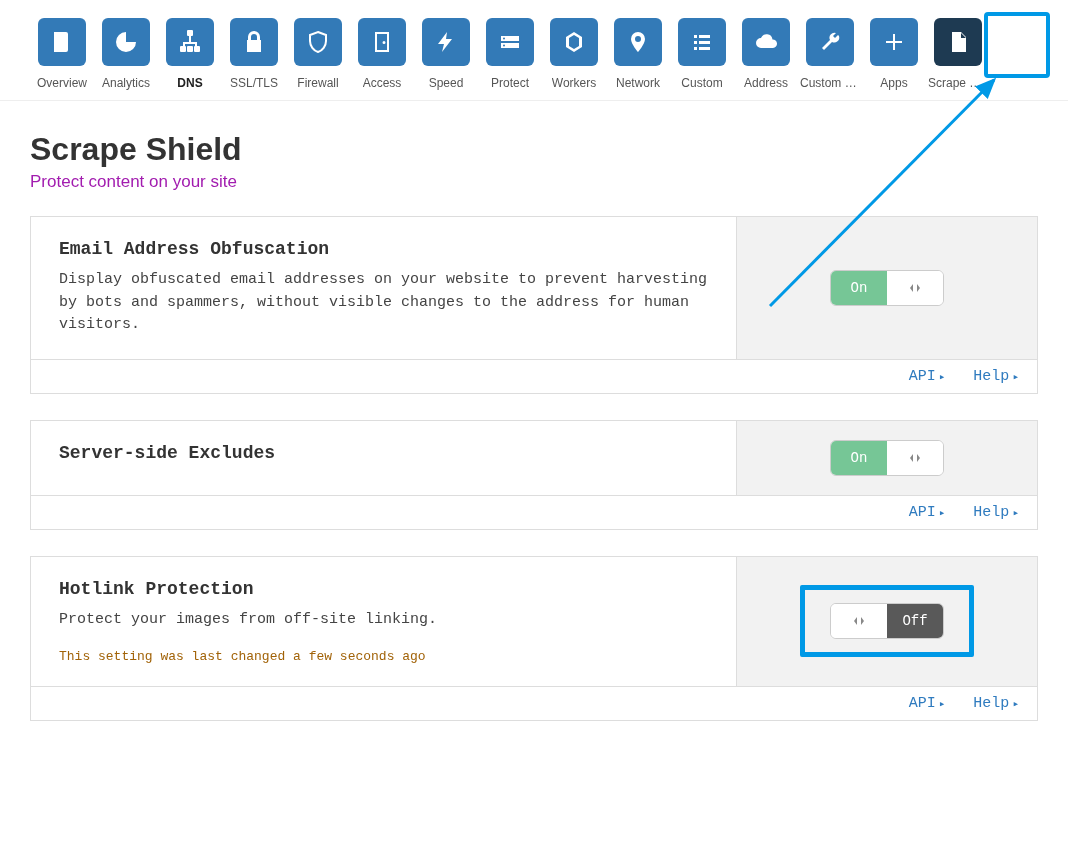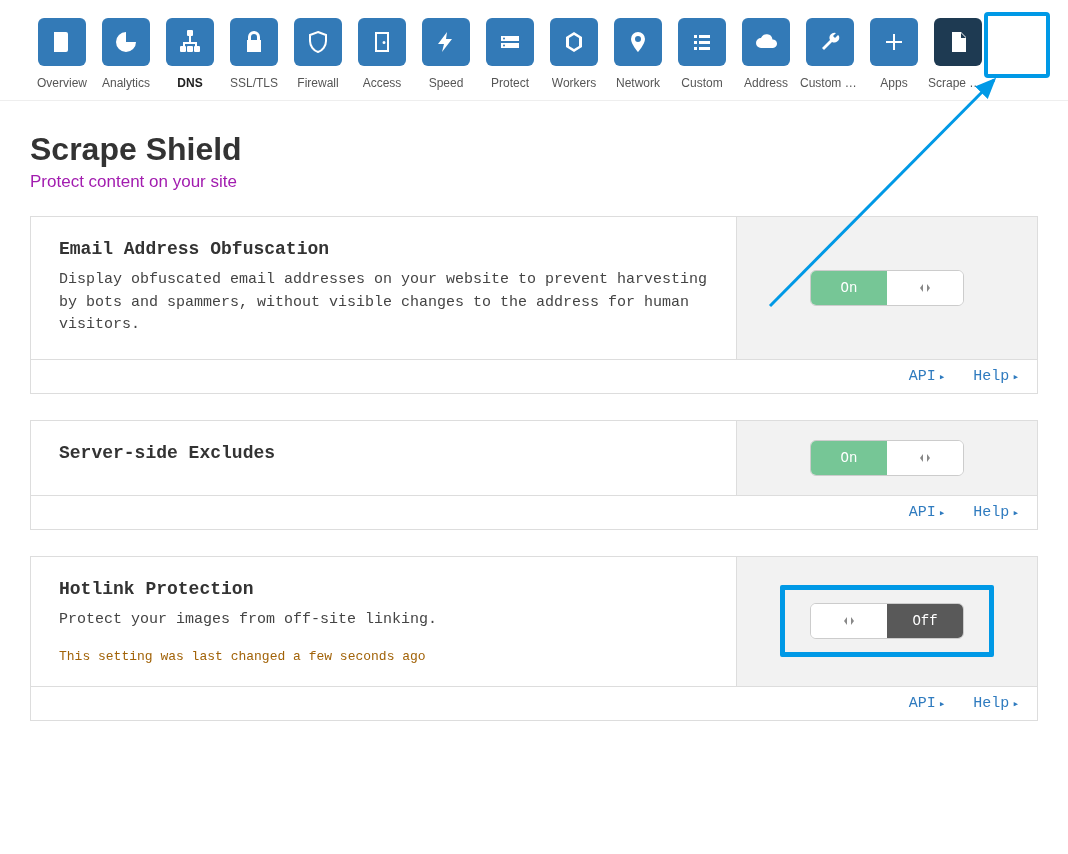--- a/index.html
+++ b/index.html
@@ -36,21 +36,21 @@
   .card-main{flex:1;padding:22px 28px;}
   .card-side{width:300px;background:var(--panel-side);border-left:1px solid var(--border);display:flex;align-items:center;justify-content:center;}
   .card-title{font-size:18px;font-weight:600;margin:0 0 10px 0;color:#333;}
   .card-desc{font-size:15px;color:#444;line-height:1.5;margin:0;}
   .card-note{font-size:13px;color:#a16207;margin-top:18px;}
   .card-footer{border-top:1px solid var(--border);padding:8px 18px;display:flex;justify-content:flex-end;gap:28px;}
   .flink{color:var(--link);font-size:15px;text-decoration:none;display:inline-flex;align-items:center;cursor:pointer;}
   .flink .caret{margin-left:3px;font-size:11px;}
   
   .toggle{display:inline-flex;border:1px solid #ccc;border-radius:6px;overflow:hidden;height:34px;cursor:pointer;background:#fff;}
-  .toggle .seg{display:flex;align-items:center;justify-content:center;padding:0 24px;font-size:14px;color:#fff;min-width:28px;}
+  .toggle .seg{display:flex;align-items:center;justify-content:center;padding:0 14px;font-size:14px;color:#fff;min-width:28px;}
   .toggle.on .seg.label{background:var(--green);}
   .toggle.on .seg.handle{background:#fff;color:#888;}
   .toggle.off .seg.handle{background:#fff;color:#888;}
   .toggle.off .seg.label{background:var(--dark-gray);}
   .toggle .seg.handle svg{width:12px;height:12px;fill:#888;}
   .side-highlight{position:relative;padding:18px 30px;}
   .side-highlight::before{content:"";position:absolute;inset:0;border:5px solid var(--highlight);border-radius:2px;}
 </style>
 </head>
 <body>

